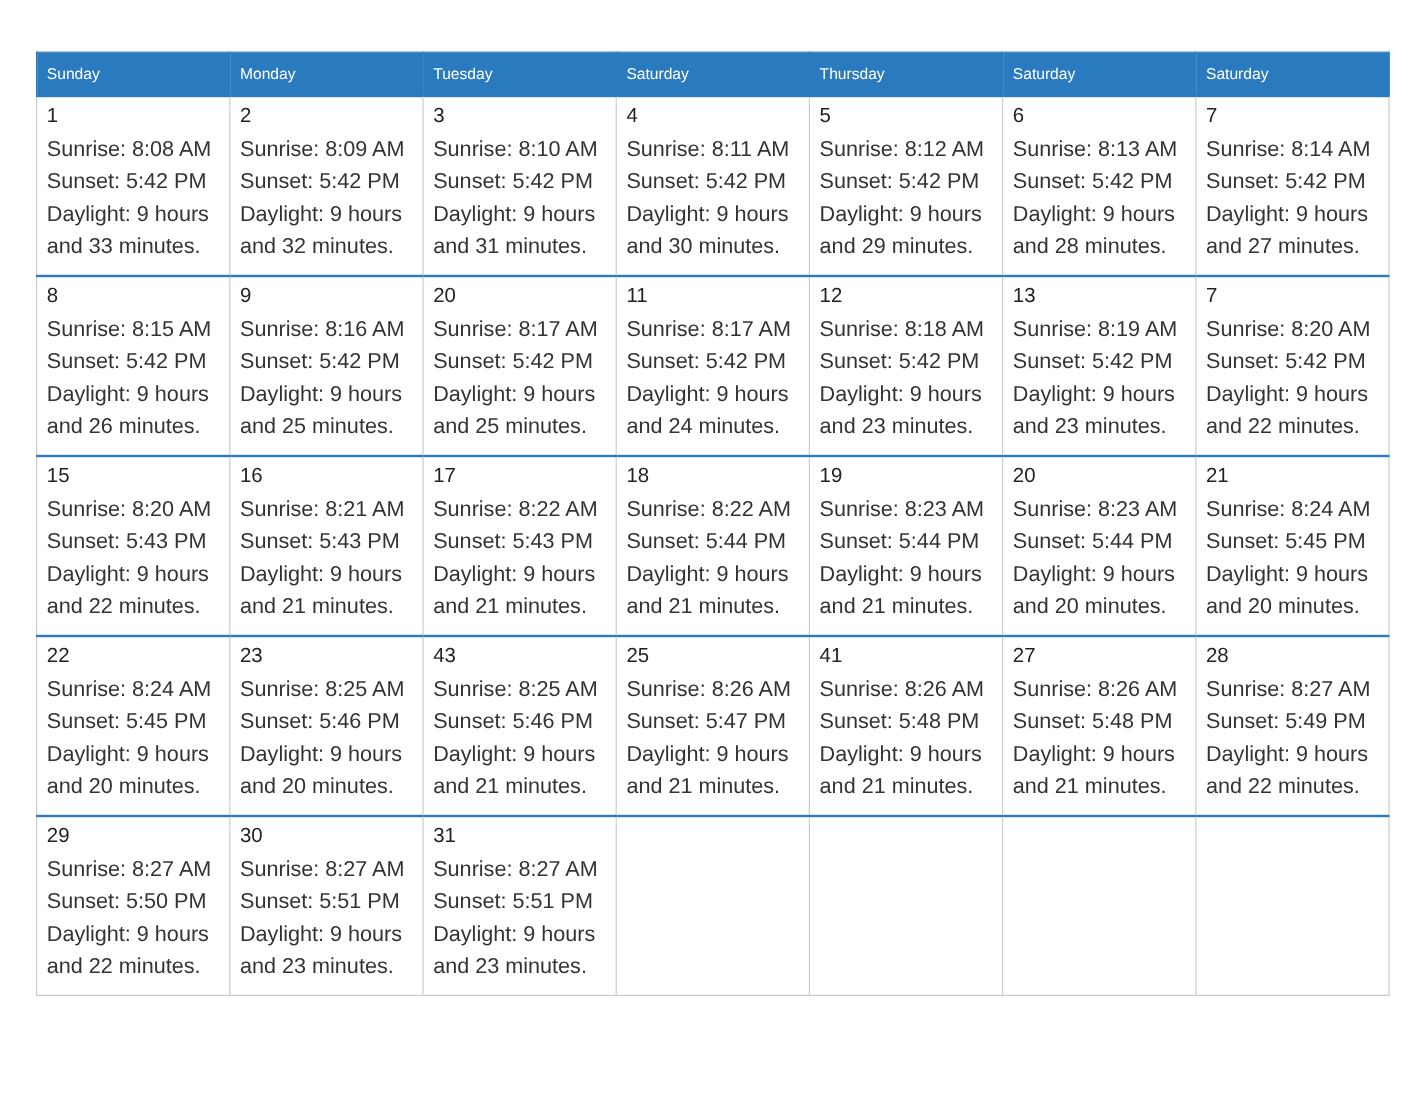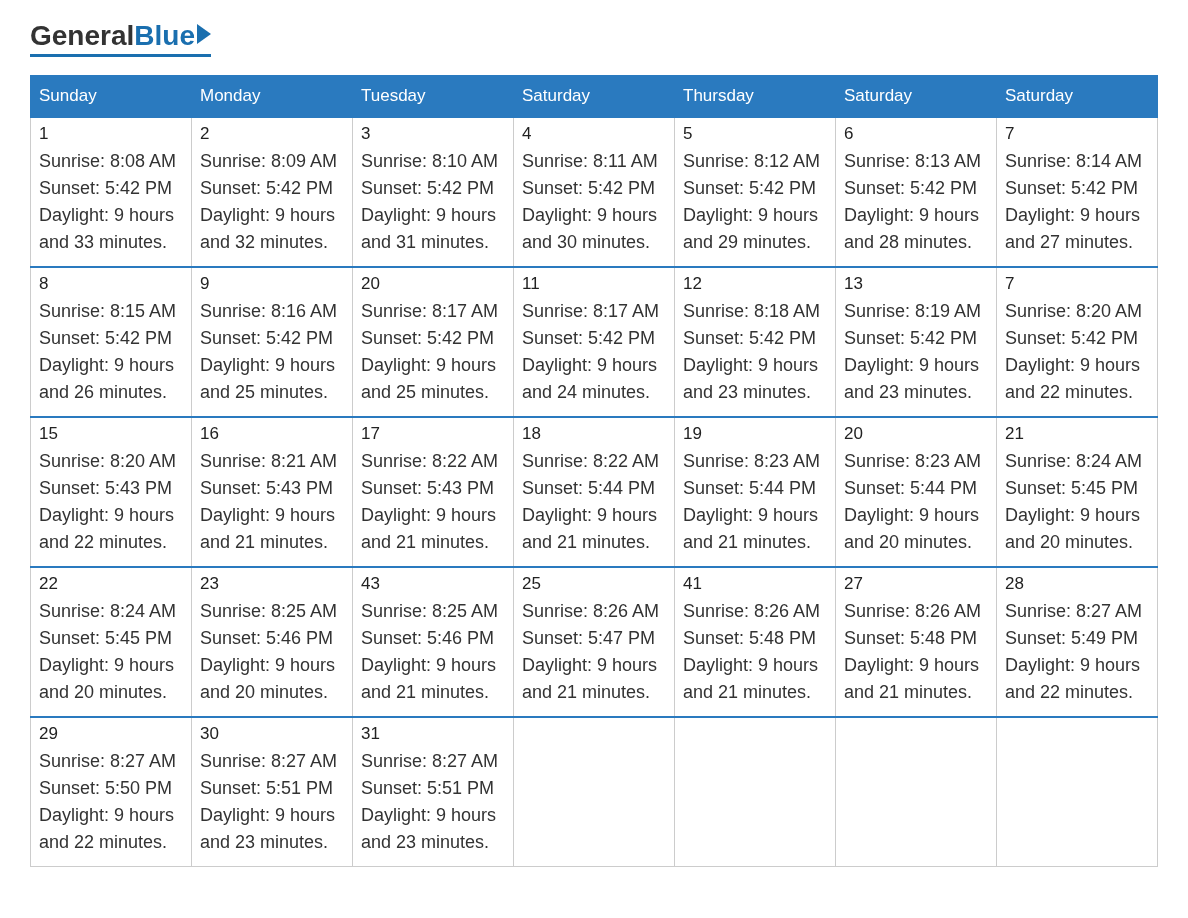--- a/index.html
+++ b/index.html
@@ -69,21 +69,21 @@
       margin-top: 4px;
     }
     .calendar {
       width: 100%;
       border-collapse: collapse;
       border: 1px solid #aaa;
     }
     .calendar th {
       background: #2a7abf;
       color: #fff;
-      font-size: 17px;
+      font-size: 13px;
       font-weight: normal;
       padding: 10px 8px;
       text-align: left;
       border: 1px solid #2a7abf;
     }
     .calendar td {
       vertical-align: top;
       padding: 6px 8px 10px 8px;
       border: 1px solid #ccc;
       width: 14.28%;
@@ -105,27 +105,20 @@
     }
     .week-row td {
       border-top: 2px solid #2a7abf;
     }
   </style>
 </head>
 <body>
 
 <div class="header">
   <div class="logo">
-    <div class="logo-text">
-      <span class="logo-general">General</span>
-      <div class="logo-blue-part">
-        <span class="logo-blue">Blue</span>
-        <div class="logo-triangle"></div>
-      </div>
-    </div>
     <div class="logo-underline"></div>
   </div>
   <div class="title-block">
     <div class="month-title"></div>
     <div class="location"></div>
   </div>
 </div>
 
 <table class="calendar">
   <thead>

